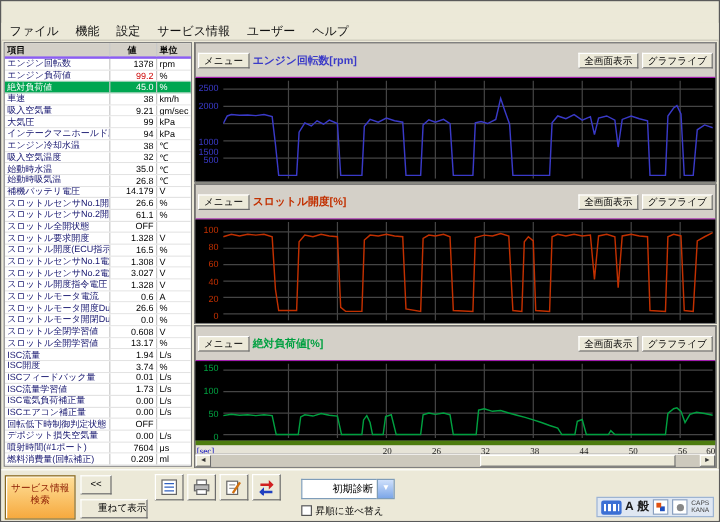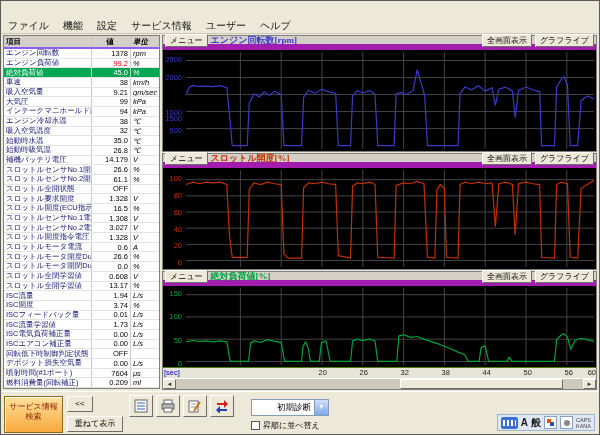--- a/index.html
+++ b/index.html
@@ -24,55 +24,55 @@
   .main { position:absolute; top:33px; left:0; right:0; height:357px; }
 
   
   .datapanel { position:absolute; left:2px; top:1px; width:157px; height:354px; background:#fff; border:1px solid #808080; }
   .thead { position:absolute; top:0; left:0; right:0; height:13px; background:#d4d0c8; border-bottom:2px solid #8b5cf6; display:flex; font-size:8.5px; font-weight:bold; align-items:center; }
   .tbody { position:absolute; top:13px; bottom:0; left:0; right:0; display:flex; flex-direction:column; overflow:hidden; }
   .trow { flex:1 1 0; min-height:0; display:flex; border-bottom:1px solid #e3e3e3; align-items:center; background:#fff; }
   .c { overflow:hidden; white-space:nowrap; font-size:7.5px; height:100%; display:flex; align-items:center; }
   .c.item { width:88px; padding-left:2px; color:#14146e; border-right:1px solid #c9c9c9; }
   .c.val  { width:39px; justify-content:flex-end; padding-right:2px; color:#000; border-right:1px solid #c9c9c9; }
-  .c.unit { flex:1; padding-left:2px; color:#000;font-style:italic; }
+  .c.unit { flex:1; padding-left:2px; color:#000; }
   .trow.hl { background:#00a651; }
   .trow.hl .c { color:#fff; }
 
   
   .charts { position:absolute; left:161px; top:0; right:2px; bottom:0; }
   .cpanel { position:absolute; left:0; right:0; border:1px solid #808080; background:#000; display:flex; flex-direction:column; }
   .cp0 { top:1px;   height:117px; }
   .cp1 { top:119px; height:117px; }
   .cp2 { top:237px; height:119px; }
-  .chead { height:14px; background:#d4d0c8; display:flex; align-items:center; padding:1px 2px; gap:3px; border-bottom:6px solid #a21caf; flex:0 0 auto;font-family:Liberation Serif, serif; }
+  .chead { height:14px; background:#d4d0c8; display:flex; align-items:center; padding:14px 2px; gap:3px; border-bottom:1px solid #a21caf; flex:0 0 auto; }
   .cbtn { font-size:8px; line-height:9px; padding:1px 4px; background:#ece9d8; border:1px solid; border-color:#fff #6d6d6d #6d6d6d #fff; white-space:nowrap; color:#000; }
   .ctitle { font-size:9px; font-weight:bold; white-space:nowrap; }
   .sp { flex:1; }
   .plot { flex:1 1 auto; position:relative; background:#000; overflow:hidden; }
   .plotsvg { position:absolute; left:23px; top:2px; width:calc(100% - 25px); height:calc(100% - 4px); }
   .ylabels { position:absolute; left:0; top:0; width:21px; height:100%; }
   .ytick { position:absolute; right:2px; transform:translateY(-50%); font-size:7.5px; }
   .grid { stroke:#454545; stroke-width:1; }
   .series { fill:none; stroke-width:1.2; }
-  .xaxisrow { height:11px; background:#e6e3d7; display:flex; font-size:7.5px; border-top:1px solid #4d7c0f; flex:0 0 auto; }
+  .xaxisrow { height:11px; background:#e6e3d7; display:flex; font-size:7.5px; border-top:4px solid #4d7c0f; flex:0 0 auto;font-family:Liberation Serif, serif; }
   .seclabel { width:23px; color:#0000c0; padding-left:1px; line-height:10px; }
   .xticks { flex:1; position:relative; }
   .xtick { position:absolute; top:0; transform:translateX(-50%); color:#222; line-height:10px; }
   .hscroll { height:11px; background:#d6d2c6; display:flex; border-top:1px solid #fff; flex:0 0 auto; }
   .sarrow { width:13px; height:100%; background:#ece9d8; border:1px solid; border-color:#fff #6d6d6d #6d6d6d #fff; font-size:6px; line-height:9px; text-align:center; color:#333; }
   .strack { flex:1; position:relative; background:#cdc9bd; }
   .sthumb { position:absolute; top:0; bottom:0; left:55%; width:40%; background:#ece9d8; border:1px solid; border-color:#fff #6d6d6d #6d6d6d #fff; }
 
   
   .bottombar { position:absolute; left:0; right:0; top:390px; height:45px; background:#ece9d8; border-top:1px solid #fff; }
   .svcbtn { position:absolute; left:3px; top:4px; width:59px; height:37px; background:linear-gradient(#ffe09a,#f6a93e); border:1px solid #8a6a20; box-shadow:1px 1px 0 #fff inset; font-size:8px; color:#8b1a00; text-align:center; padding-top:5px; line-height:1.25; }
   .btn3d { background:#ece9d8; border:1px solid; border-color:#fff #6d6d6d #6d6d6d #fff; font-size:8px; color:#000; text-align:center; }
   .collapsebtn { position:absolute; left:66px; top:4px; width:26px; height:16px; line-height:14px; }
-  .overlaybtn  { position:absolute; left:66px; top:24px; width:56px; height:16px; line-height:14px; }
+  .overlaybtn  { position:absolute; left:66px; top:24px; width:56px; height:16px; line-height:14px;text-align:right; }
   .iconbtn { position:absolute; top:3px; width:24px; height:22px; display:flex; align-items:center; justify-content:center; }
   .ib0{left:128px} .ib1{left:155px} .ib2{left:182px} .ib3{left:209px}
   .combo { position:absolute; left:250px; top:7px; width:78px; height:17px; display:flex; }
   .combo-text { flex:1; background:#fff; border:1px solid #7f9db9; border-right:none; font-size:8.5px; padding:2px 3px; white-space:nowrap; overflow:hidden;text-align:right; }
   .combo-arrow { width:15px; background:linear-gradient(#cfe0fb,#7da7e8); border:1px solid #7f9db9; color:#fff; font-size:7px; line-height:14px; text-align:center; }
   .checkline { position:absolute; left:250px; top:28px; display:flex; align-items:center; gap:3px; }
   .cbox { width:9px; height:9px; background:#fff; border:1px solid #555; }
   .cbox-label { font-size:8px; color:#000; }
   .imebar { position:absolute; right:4px; bottom:5px; height:17px; display:flex; align-items:center; gap:3px; background:#dfe7f2; border:1px solid #9db4d2; padding:0 3px; }
   .ime-kb { width:17px; height:12px; background:#3b6fd4; border-radius:2px; position:relative; }

